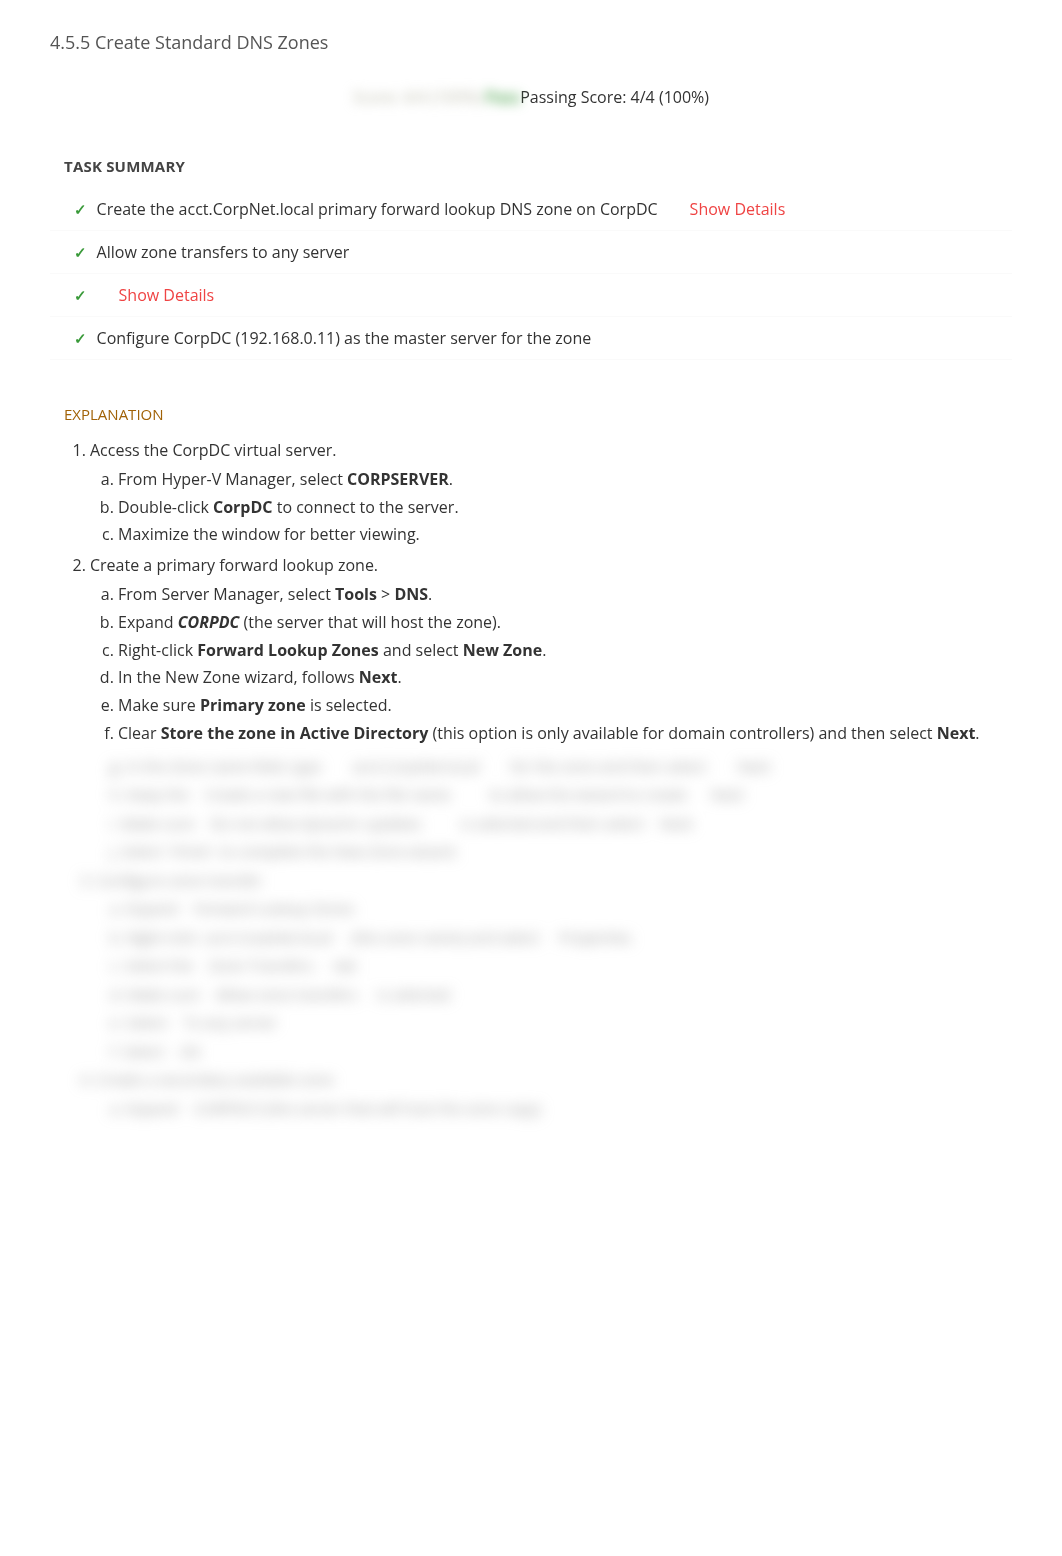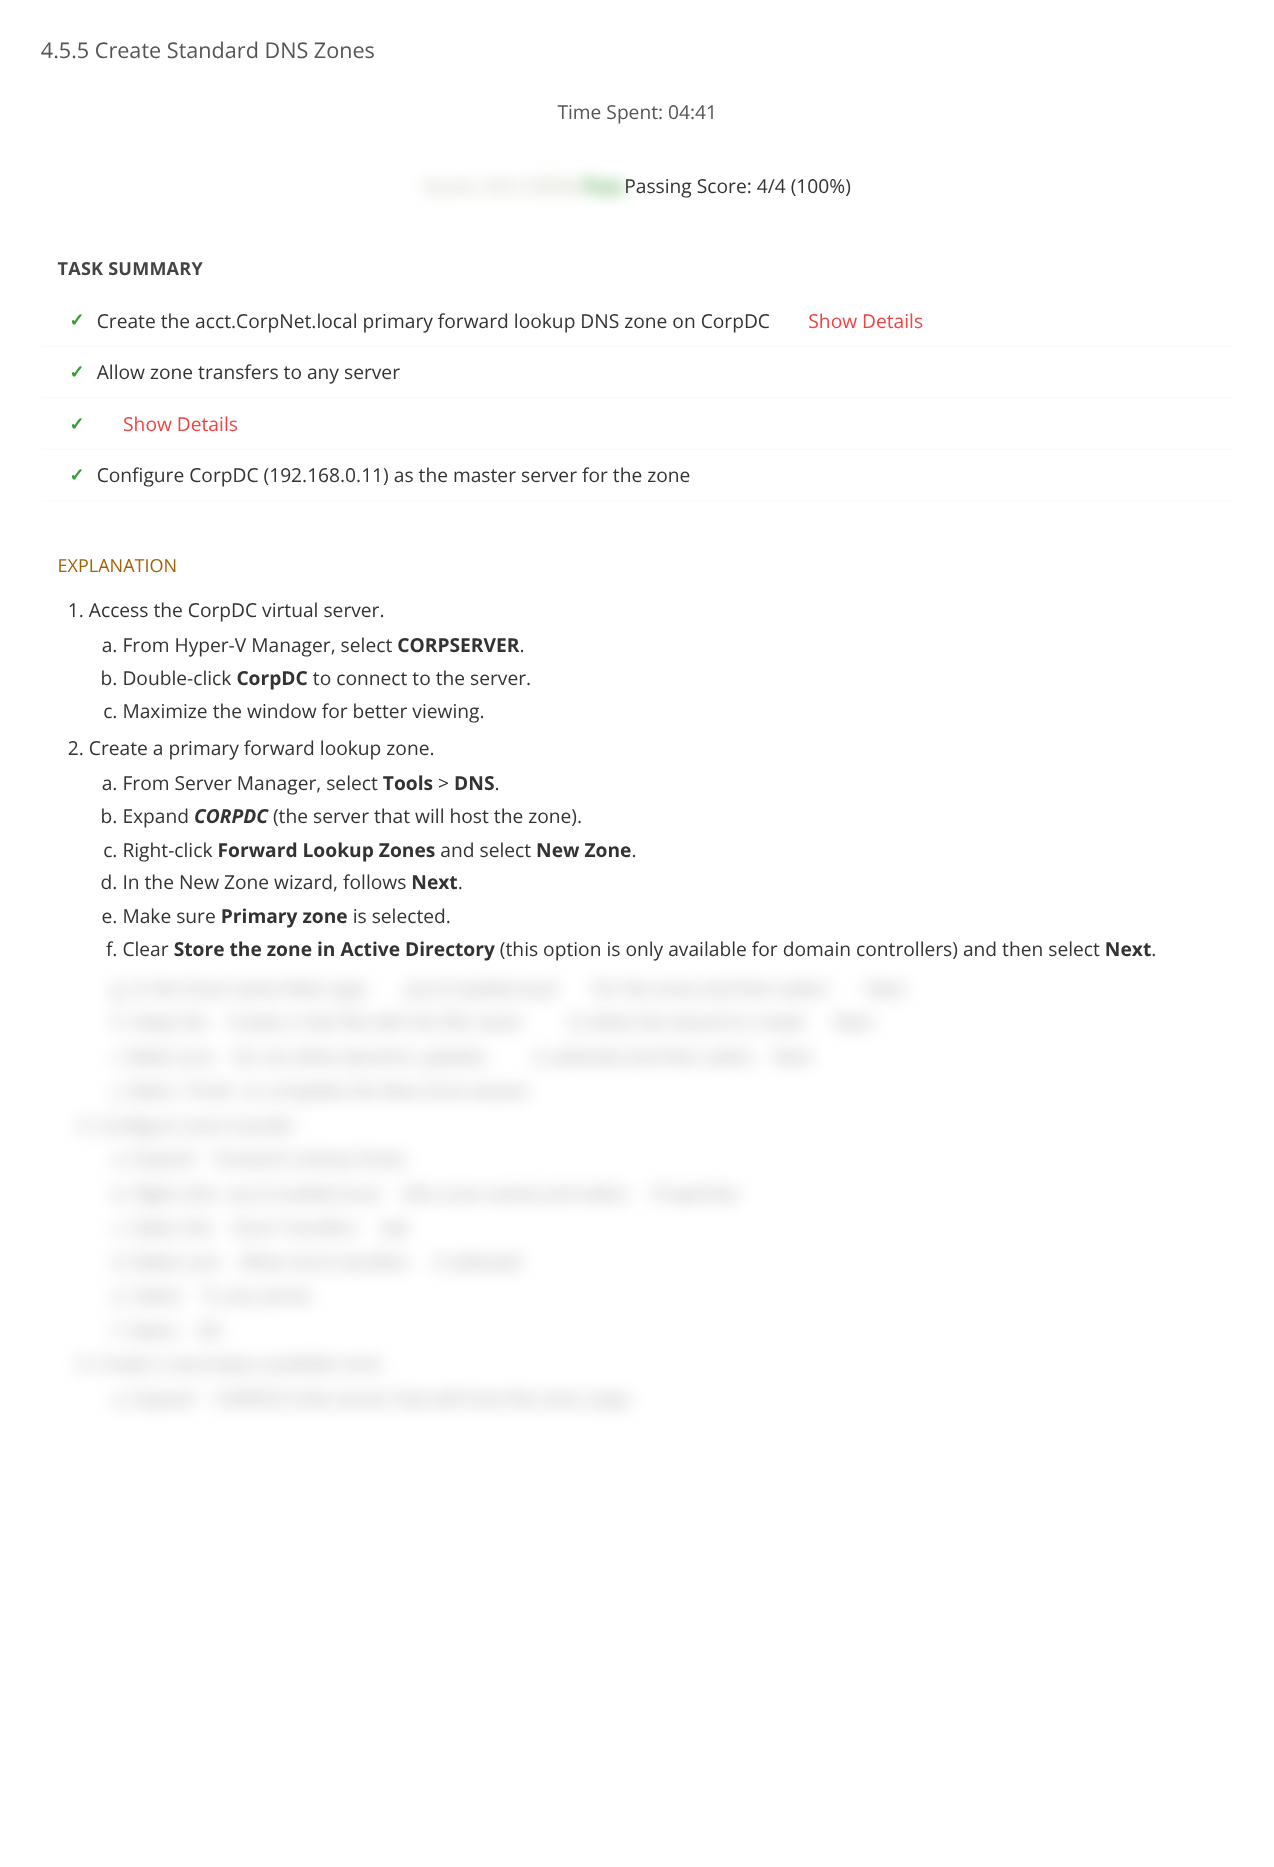--- a/index.html
+++ b/index.html
@@ -3,21 +3,21 @@
   <meta charset="utf-8">
   <style>
     * { margin: 0; padding: 0; box-sizing: border-box; }
     body {
       font-family: "Segoe UI", "Open Sans", -apple-system, sans-serif;
       background: #ffffff;
       color: #333;
       width: 1062px;
       padding: 30px 0;
     }
-    .container { padding: 0 34px; }
+    .container { padding: 0 50px; }
     .breadcrumb {
       font-size: 18px;
       color: #555;
       margin-bottom: 20px;
       font-weight: 400;
       padding: 0 0 8px 0;
     }
     .report-title {
       text-align: center;
       font-size: 36px;
@@ -114,21 +114,20 @@
     .blurred-block .bline { margin-bottom: 3px; white-space: pre; }
     strong { font-weight: 700; }
     em.bold-it { font-style: italic; font-weight: 700; }
   </style>
 </head>
 <body>
 
 <div class="container">
   <div class="breadcrumb">4.5.5 Create Standard DNS Zones</div>
 
-  <div class="time-spent">Time Spent: 04:41</div>
 
   <div class="score-row">
     <div class="score-left">
       <span>Score: 4/4 (100%) </span><span class="pass">Pass</span>
     </div>
     <div class="passing-score">Passing Score: 4/4 (100%)</div>
   </div>
 
   <div class="section-header">TASK SUMMARY</div>
 

